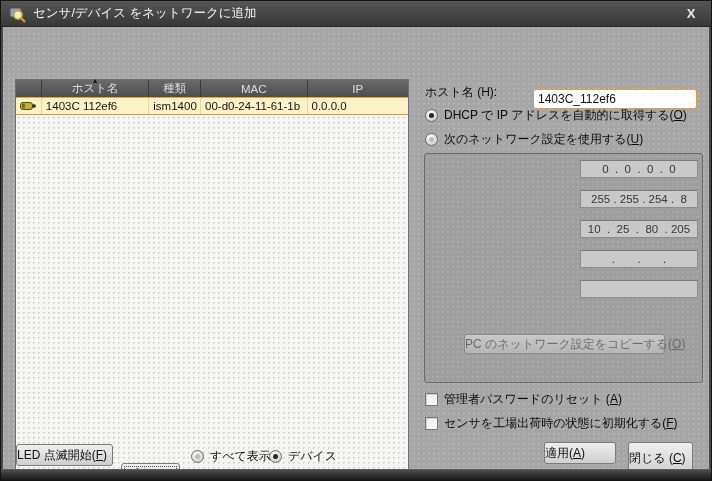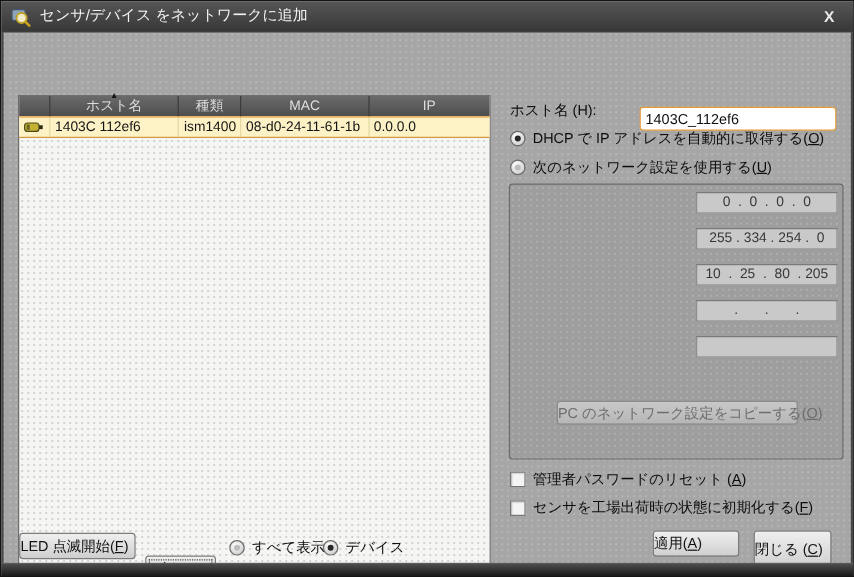--- a/index.html
+++ b/index.html
@@ -128,41 +128,41 @@
     <div class="row">
       <div class="rcell icon-cell c0">
         <svg width="16" height="10" viewBox="0 0 16 10">
           <rect x="0.5" y="1.5" width="12" height="7" rx="2.5" fill="#c3b233" stroke="#4f4a18"></rect>
           <rect x="2.2" y="2.8" width="2.6" height="4.4" fill="#6b6526"></rect>
           <rect x="12.6" y="3.4" width="3" height="3.2" fill="#2c2a13"></rect>
         </svg>
       </div>
       <div class="rcell c1">1403C 112ef6</div>
       <div class="rcell c2">ism1400</div>
-      <div class="rcell c3">08-d0-24-11-61-1b</div>
+      <div class="rcell c3">00-d0-24-11-61-1b</div>
       <div class="rcell c4">0.0.0.0</div>
     </div>
     <div class="list-body"></div>
   </div>
 
   <div class="hostname-label">ホスト名 (H):</div>
   <input class="hostname-input" value="1403C_112ef6" style="">
 
   <div class="radio-row" style="left:424px; top:106px;">
     <span class="radio selected"></span>
     <span><span>DHCP で IP アドレスを自動的に取得する(</span><span class="ak">O</span><span>)</span></span>
   </div>
   <div class="radio-row" style="left:424px; top:130px;">
     <span class="radio unselected"></span>
     <span><span>次のネットワーク設定を使用する(</span><span class="ak">U</span><span>)</span></span>
   </div>
 
   <div class="groupbox">
     <div class="ipfield f0">0  .  0  .  0  .  0</div>
-    <div class="ipfield f1">255 . 334 . 254 .  0</div>
+    <div class="ipfield f1">255 . 255 . 254 .  8</div>
     <div class="ipfield f2">10  .  25  .  80  . 205</div>
     <div class="ipfield f3">     .       .       .     </div>
     <div class="ipfield f4"></div>
     <div class="btn disabled copy-btn">
       <span><span>PC のネットワーク設定をコピーする(</span><span class="ak">O</span><span>)</span></span>
     </div>
   </div>
 
   <div class="check-row" style="left:424px; top:391px;">
     <span class="checkbox"></span>

